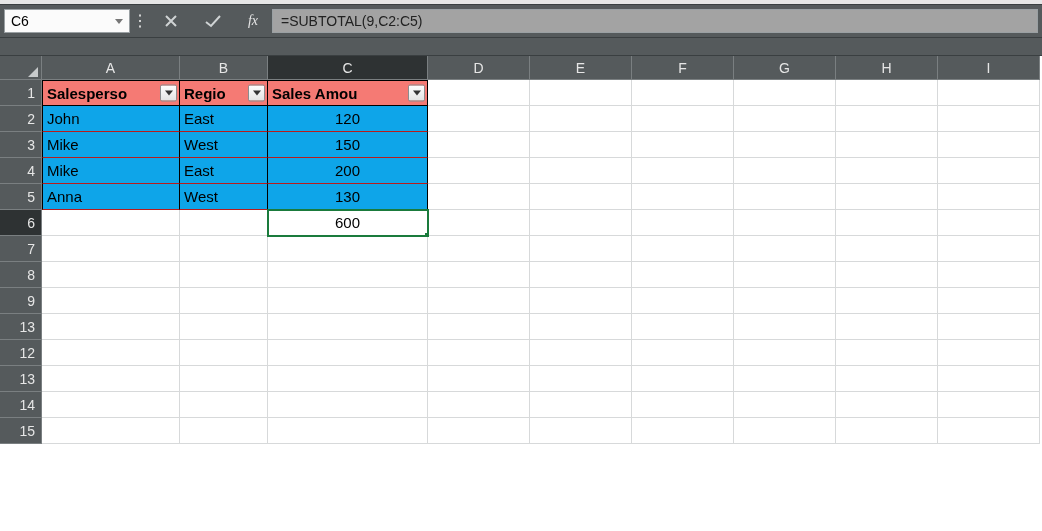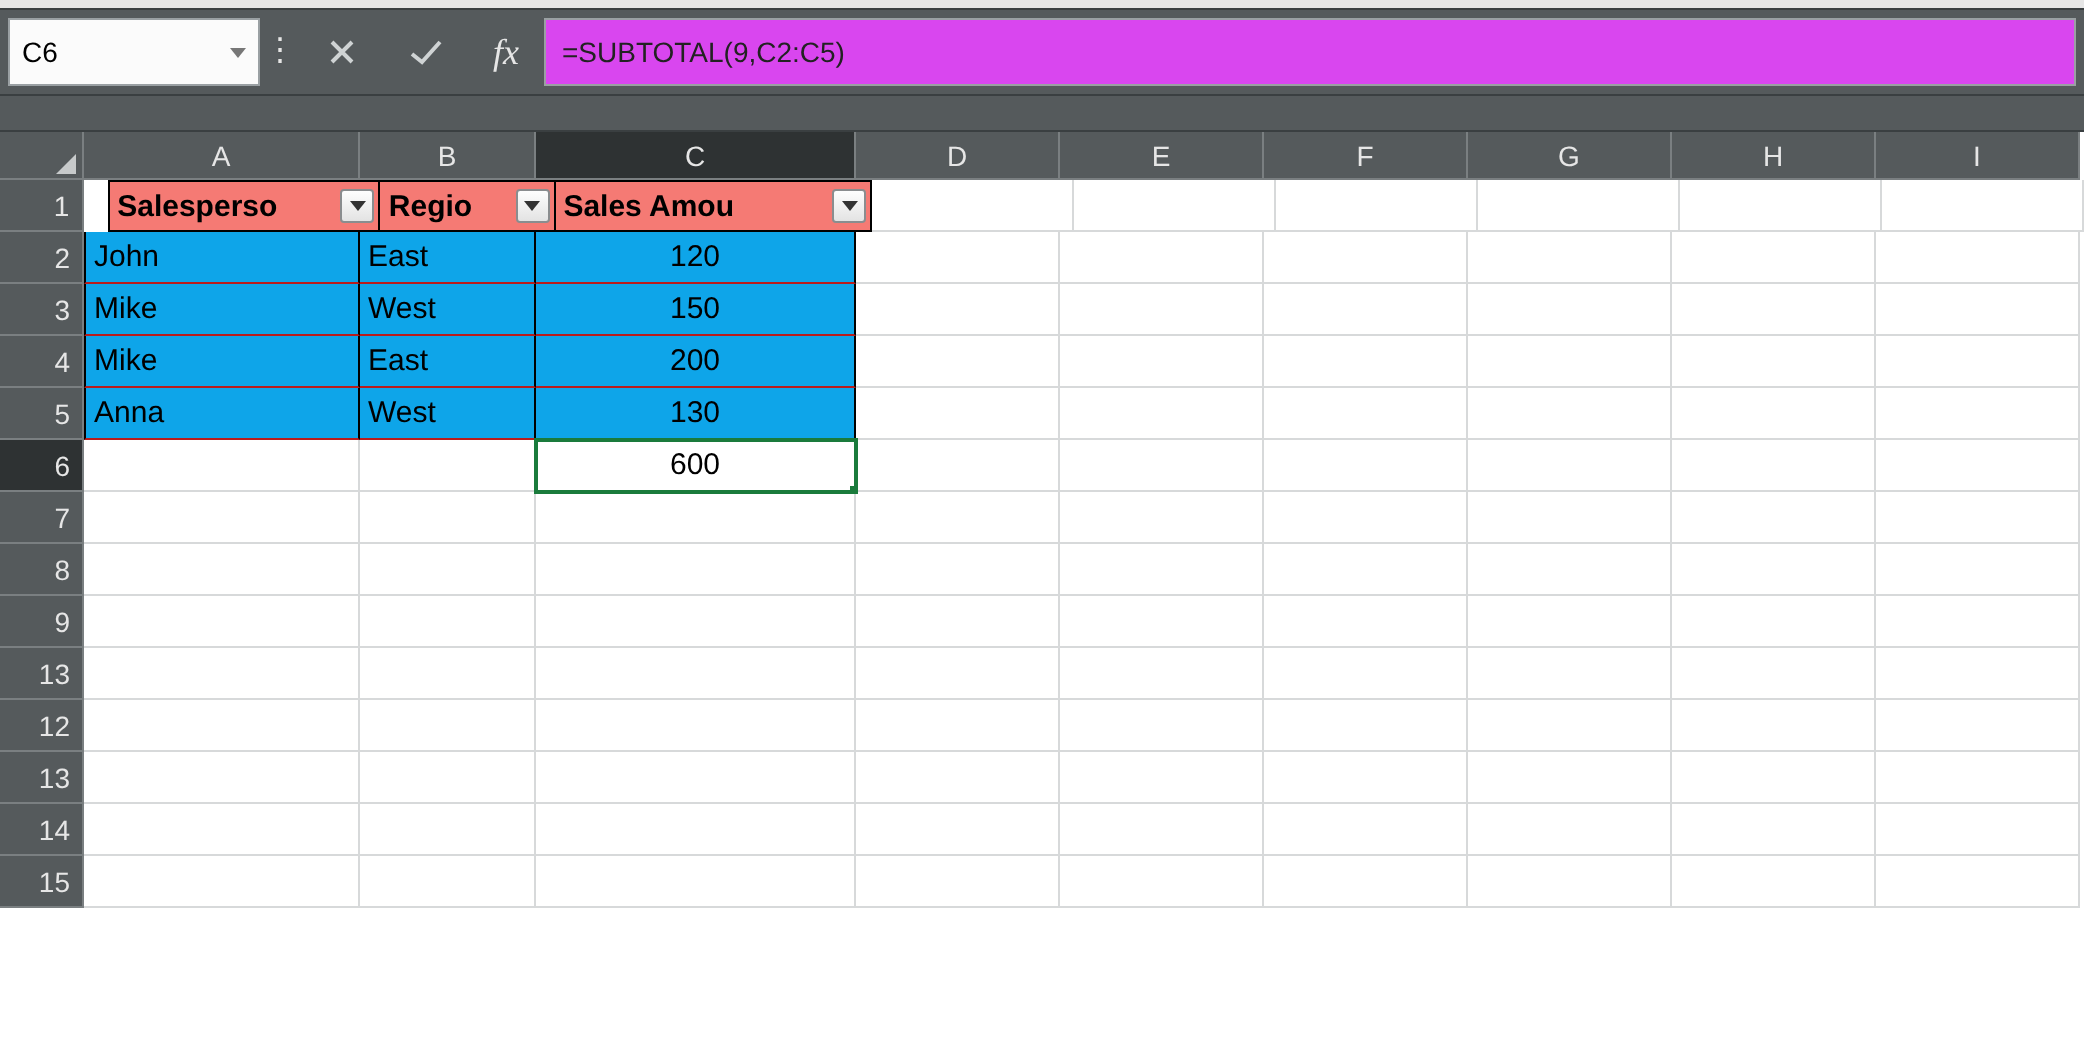--- a/index.html
+++ b/index.html
@@ -11,21 +11,21 @@
     overflow: hidden;
   }
 
   
   .top-strip { height: 4px; background: #e6e6e6; }
 
   
   .formula-bar {
     display: flex;
     align-items: stretch;
-    height: 44px;
+    height: 34px;
     background: #555a5c;
     border-top: 1px solid #3a3f41;
     border-bottom: 1px solid #3a3f41;
   }
   .name-box-wrap {
     display: flex;
     align-items: center;
     background: #fbfbfb;
     width: 126px;
     border: 1px solid #9aa0a3;
@@ -58,28 +58,28 @@
     width: 42px;
     display: flex; align-items:center; justify-content:center;
     color: #d0d3d4;
     font-size: 18px;
     user-select:none;
   }
   .fb-btn svg { stroke: #cfd3d4; }
   .fx-label {
     font-style: italic;
     font-family: 'Times New Roman', serif;
-    font-size: 18px;
+    font-size: 14px;
     color: #e6e6e6;
     width: 38px;
     display:flex; align-items:center; justify-content:center;
   }
   .formula-text-wrap {
     flex: 1;
-    background: #d946ef;
+    background: #a3a3a3;
     border: 1px solid #9aa0a3;
     margin: 4px 4px 4px 0;
     display: flex;
     align-items: center;
     padding: 0 8px;
   }
   .formula-text {
     font-size: 14px;
     color: #222;
     font-family: Arial, sans-serif;
@@ -164,21 +164,21 @@
   
   .tbl-h {
     background: #f57a74;
     font-weight: bold;
     border-right: 1px solid #000;
     border-bottom: 1px solid #000;
     border-top: 1px solid #000;
     position: relative;
     padding-right: 22px;
   }
-  .tbl-h.first { border-left: 1px solid #000; margin-left: 12px; }
+  .tbl-h.first { border-left: 1px solid #000; }
   .filter-btn {
     position: absolute;
     right: 2px;
     top: 50%;
     transform: translateY(-50%);
     width: 17px; height: 17px;
     background: linear-gradient(#fefefe, #e3e3e3);
     border: 1px solid #8a8d8f;
     border-radius: 2px;
     display:flex; align-items:center; justify-content:center;

